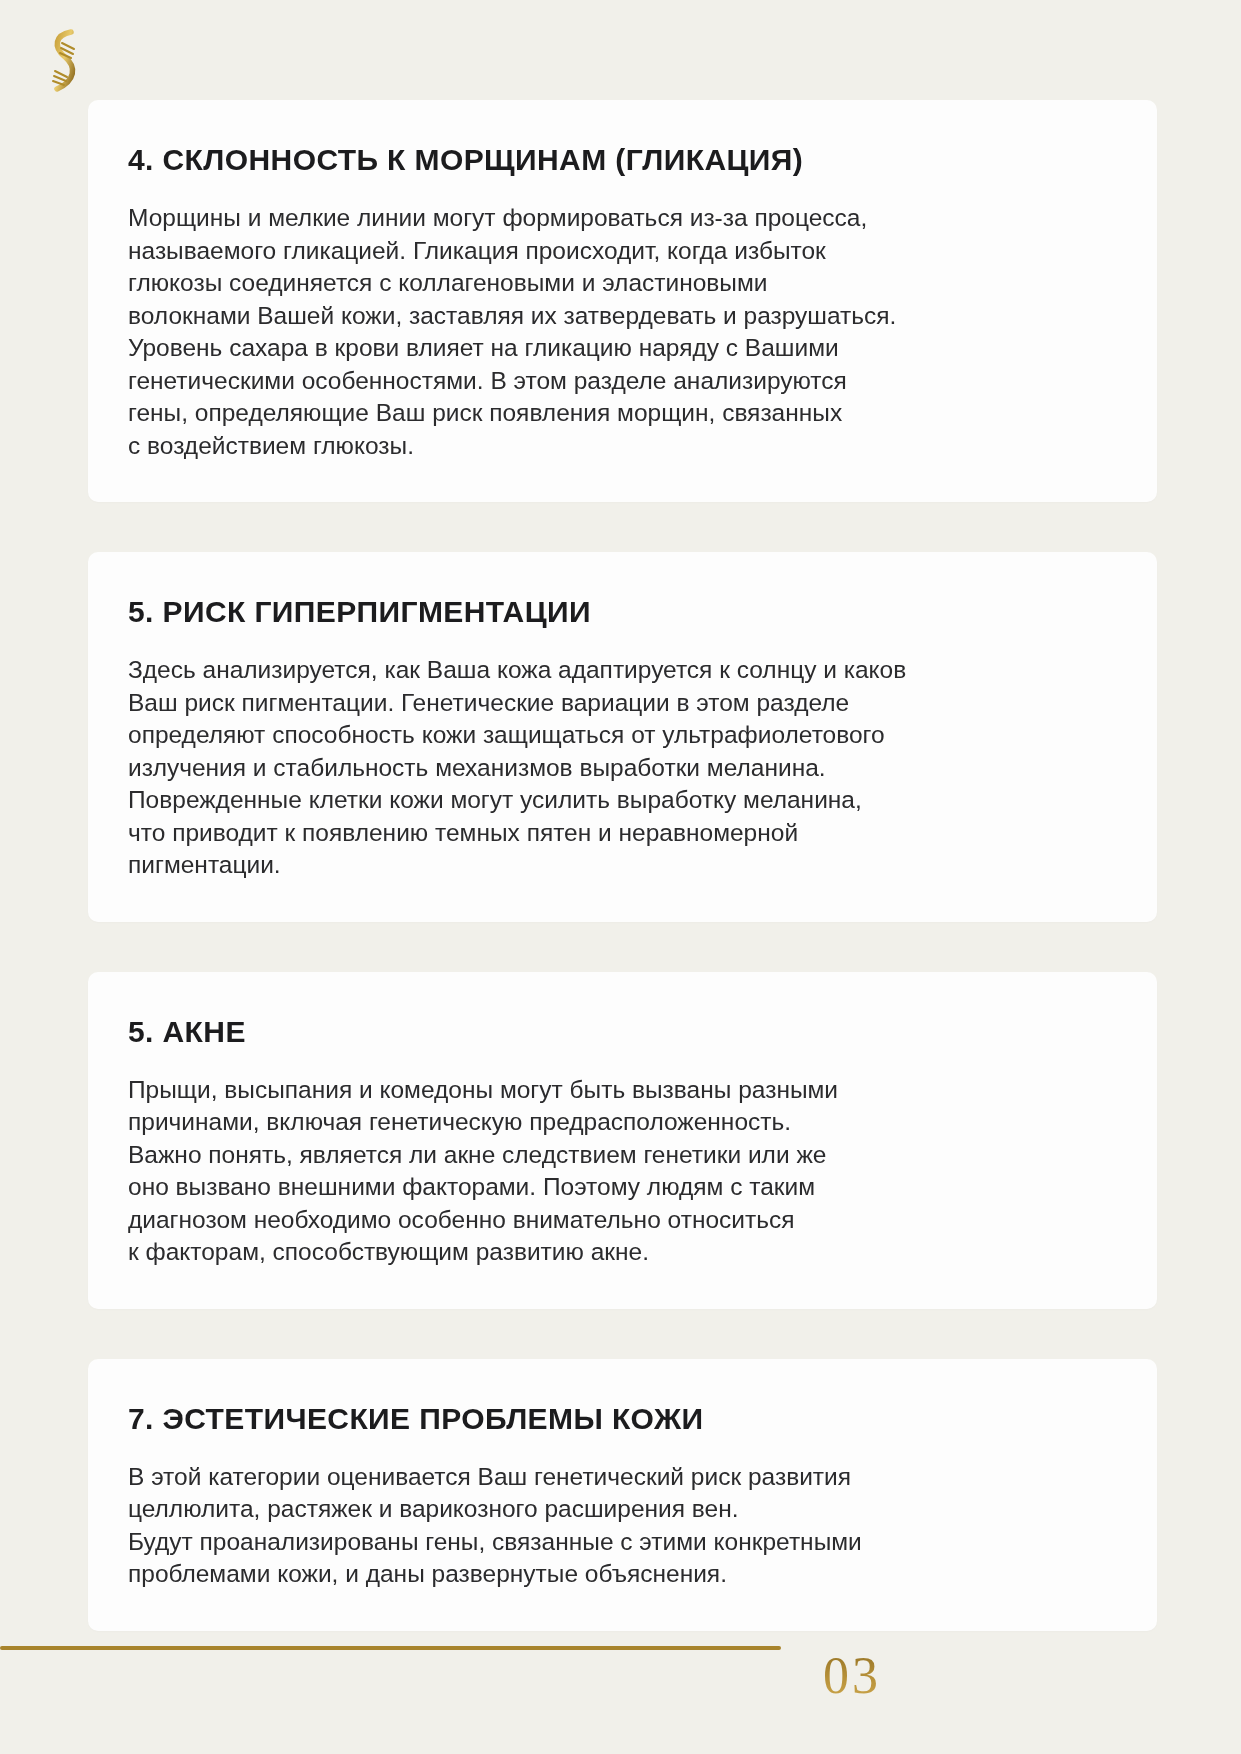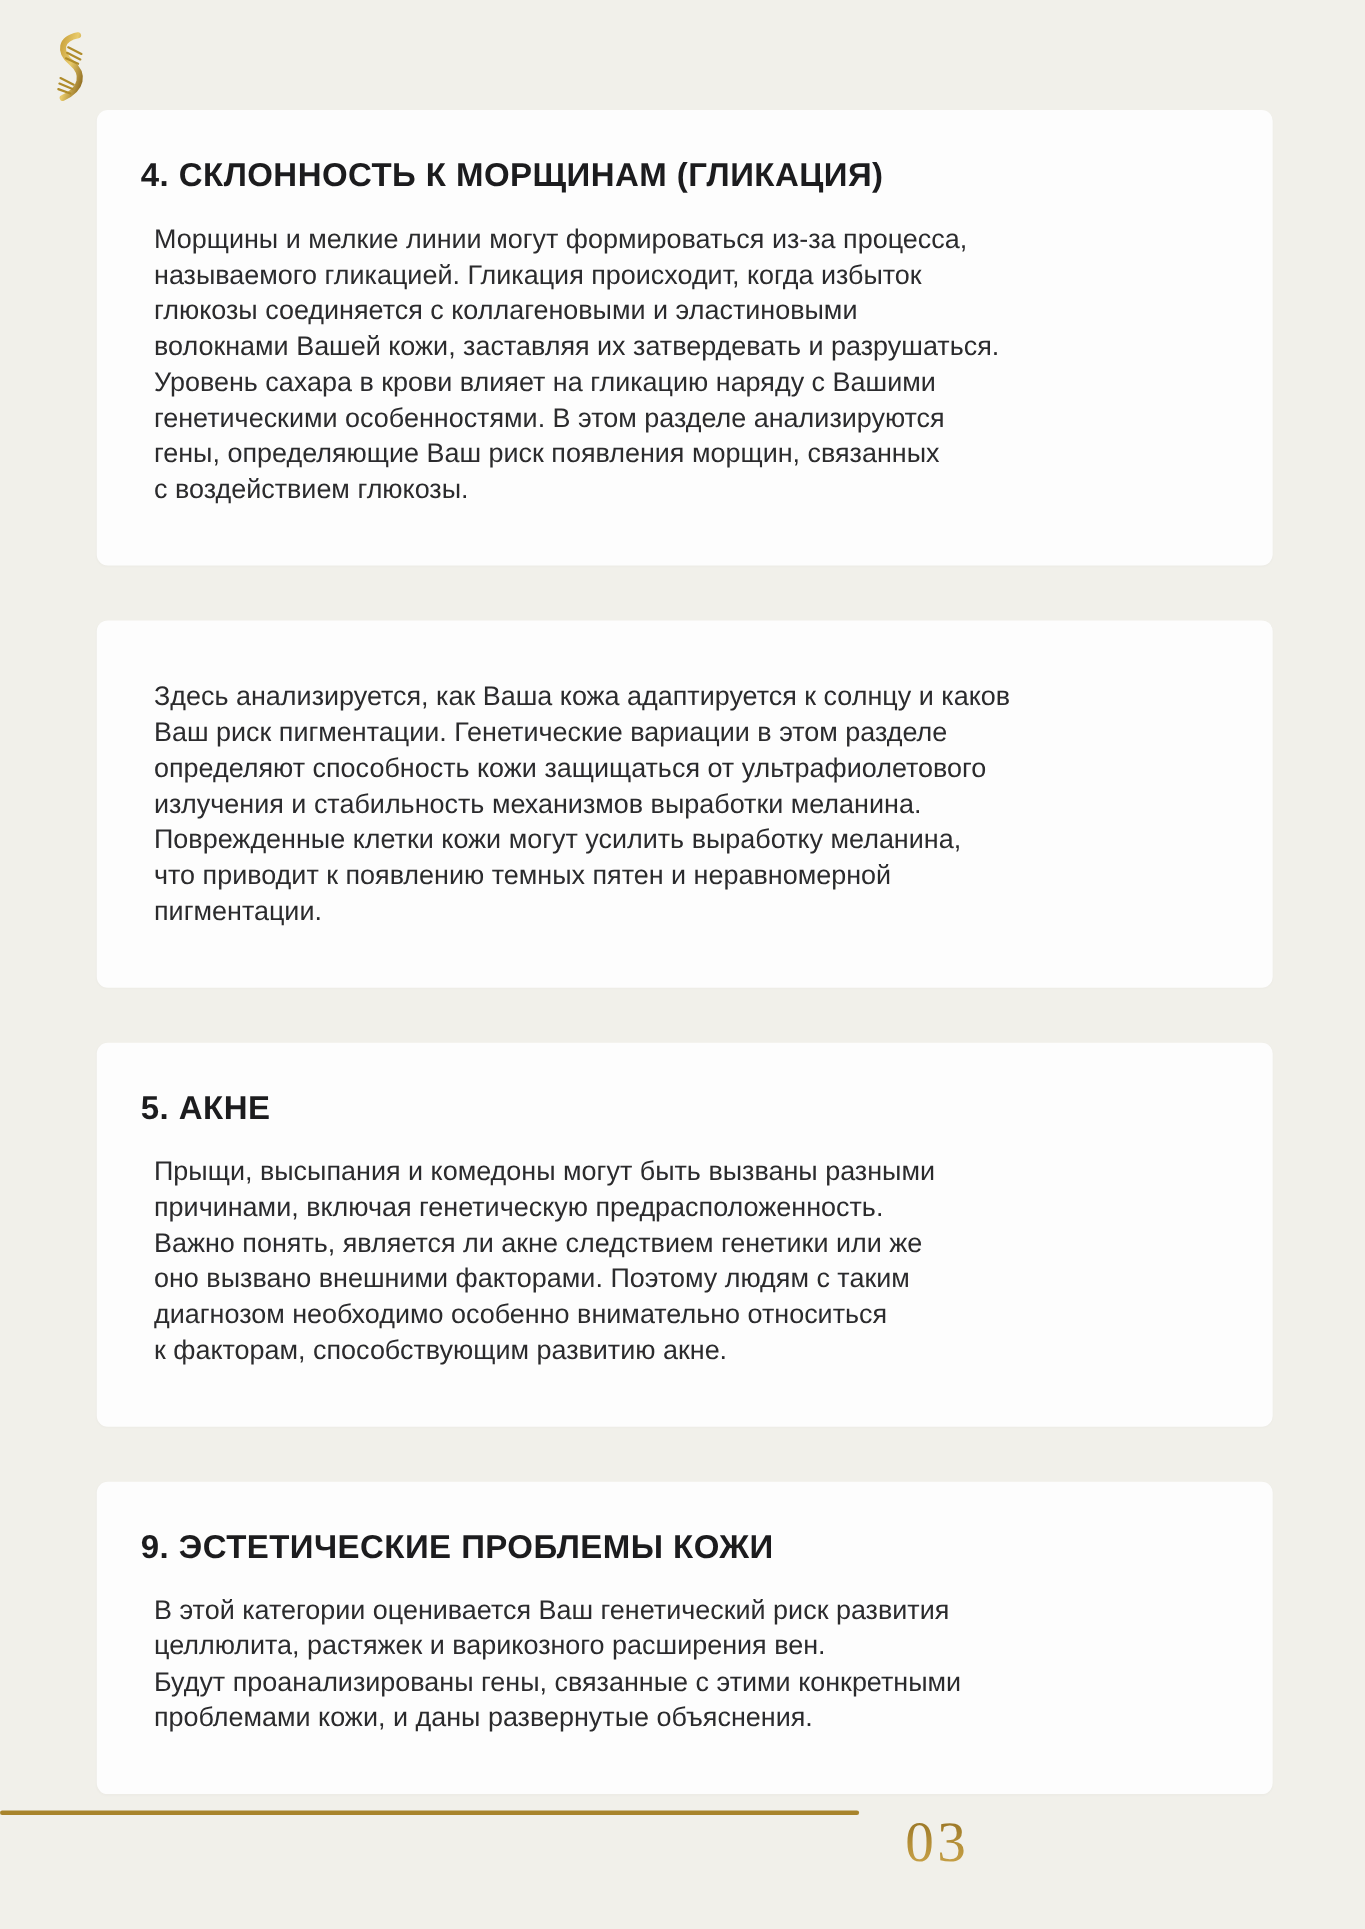--- a/index.html
+++ b/index.html
@@ -38,21 +38,21 @@
   }
   .card-heading {
     margin: 0 0 24px 0;
     font-size: 30px;
     line-height: 36px;
     font-weight: 700;
     letter-spacing: 0.4px;
     color: #1c1c1e;
   }
   .card-body {
-    margin: 12px;
+    margin: 0;
     font-size: 24.5px;
     line-height: 32.5px;
     color: #2b2b2d;
     white-space: pre-line;
   }
   .footer {
     position: absolute;
     left: 0;
     top: 1646px;
     width: 1241px;
@@ -106,41 +106,42 @@
 называемого гликацией. Гликация происходит, когда избыток
 глюкозы соединяется с коллагеновыми и эластиновыми
 волокнами Вашей кожи, заставляя их затвердевать и разрушаться.
 Уровень сахара в крови влияет на гликацию наряду с Вашими
 генетическими особенностями. В этом разделе анализируются
 гены, определяющие Ваш риск появления морщин, связанных
 с воздействием глюкозы.</p>
     </section>
 
     <section class="card">
+      <h2 class="card-heading">5. РИСК ГИПЕРПИГМЕНТАЦИИ</h2>
       <p class="card-body">Здесь анализируется, как Ваша кожа адаптируется к солнцу и каков
 Ваш риск пигментации. Генетические вариации в этом разделе
 определяют способность кожи защищаться от ультрафиолетового
 излучения и стабильность механизмов выработки меланина.
 Поврежденные клетки кожи могут усилить выработку меланина,
 что приводит к появлению темных пятен и неравномерной
 пигментации.</p>
     </section>
 
     <section class="card">
       <h2 class="card-heading">5. АКНЕ</h2>
       <p class="card-body">Прыщи, высыпания и комедоны могут быть вызваны разными
 причинами, включая генетическую предрасположенность.
 Важно понять, является ли акне следствием генетики или же
 оно вызвано внешними факторами. Поэтому людям с таким
 диагнозом необходимо особенно внимательно относиться
 к факторам, способствующим развитию акне.</p>
     </section>
 
     <section class="card">
-      <h2 class="card-heading">9. ЭСТЕТИЧЕСКИЕ ПРОБЛЕМЫ КОЖИ</h2>
+      <h2 class="card-heading">7. ЭСТЕТИЧЕСКИЕ ПРОБЛЕМЫ КОЖИ</h2>
       <p class="card-body">В этой категории оценивается Ваш генетический риск развития
 целлюлита, растяжек и варикозного расширения вен.
 Будут проанализированы гены, связанные с этими конкретными
 проблемами кожи, и даны развернутые объяснения.</p>
     </section>
 
   </div>
 
   <footer class="footer">
     <div class="footer-line"></div>

